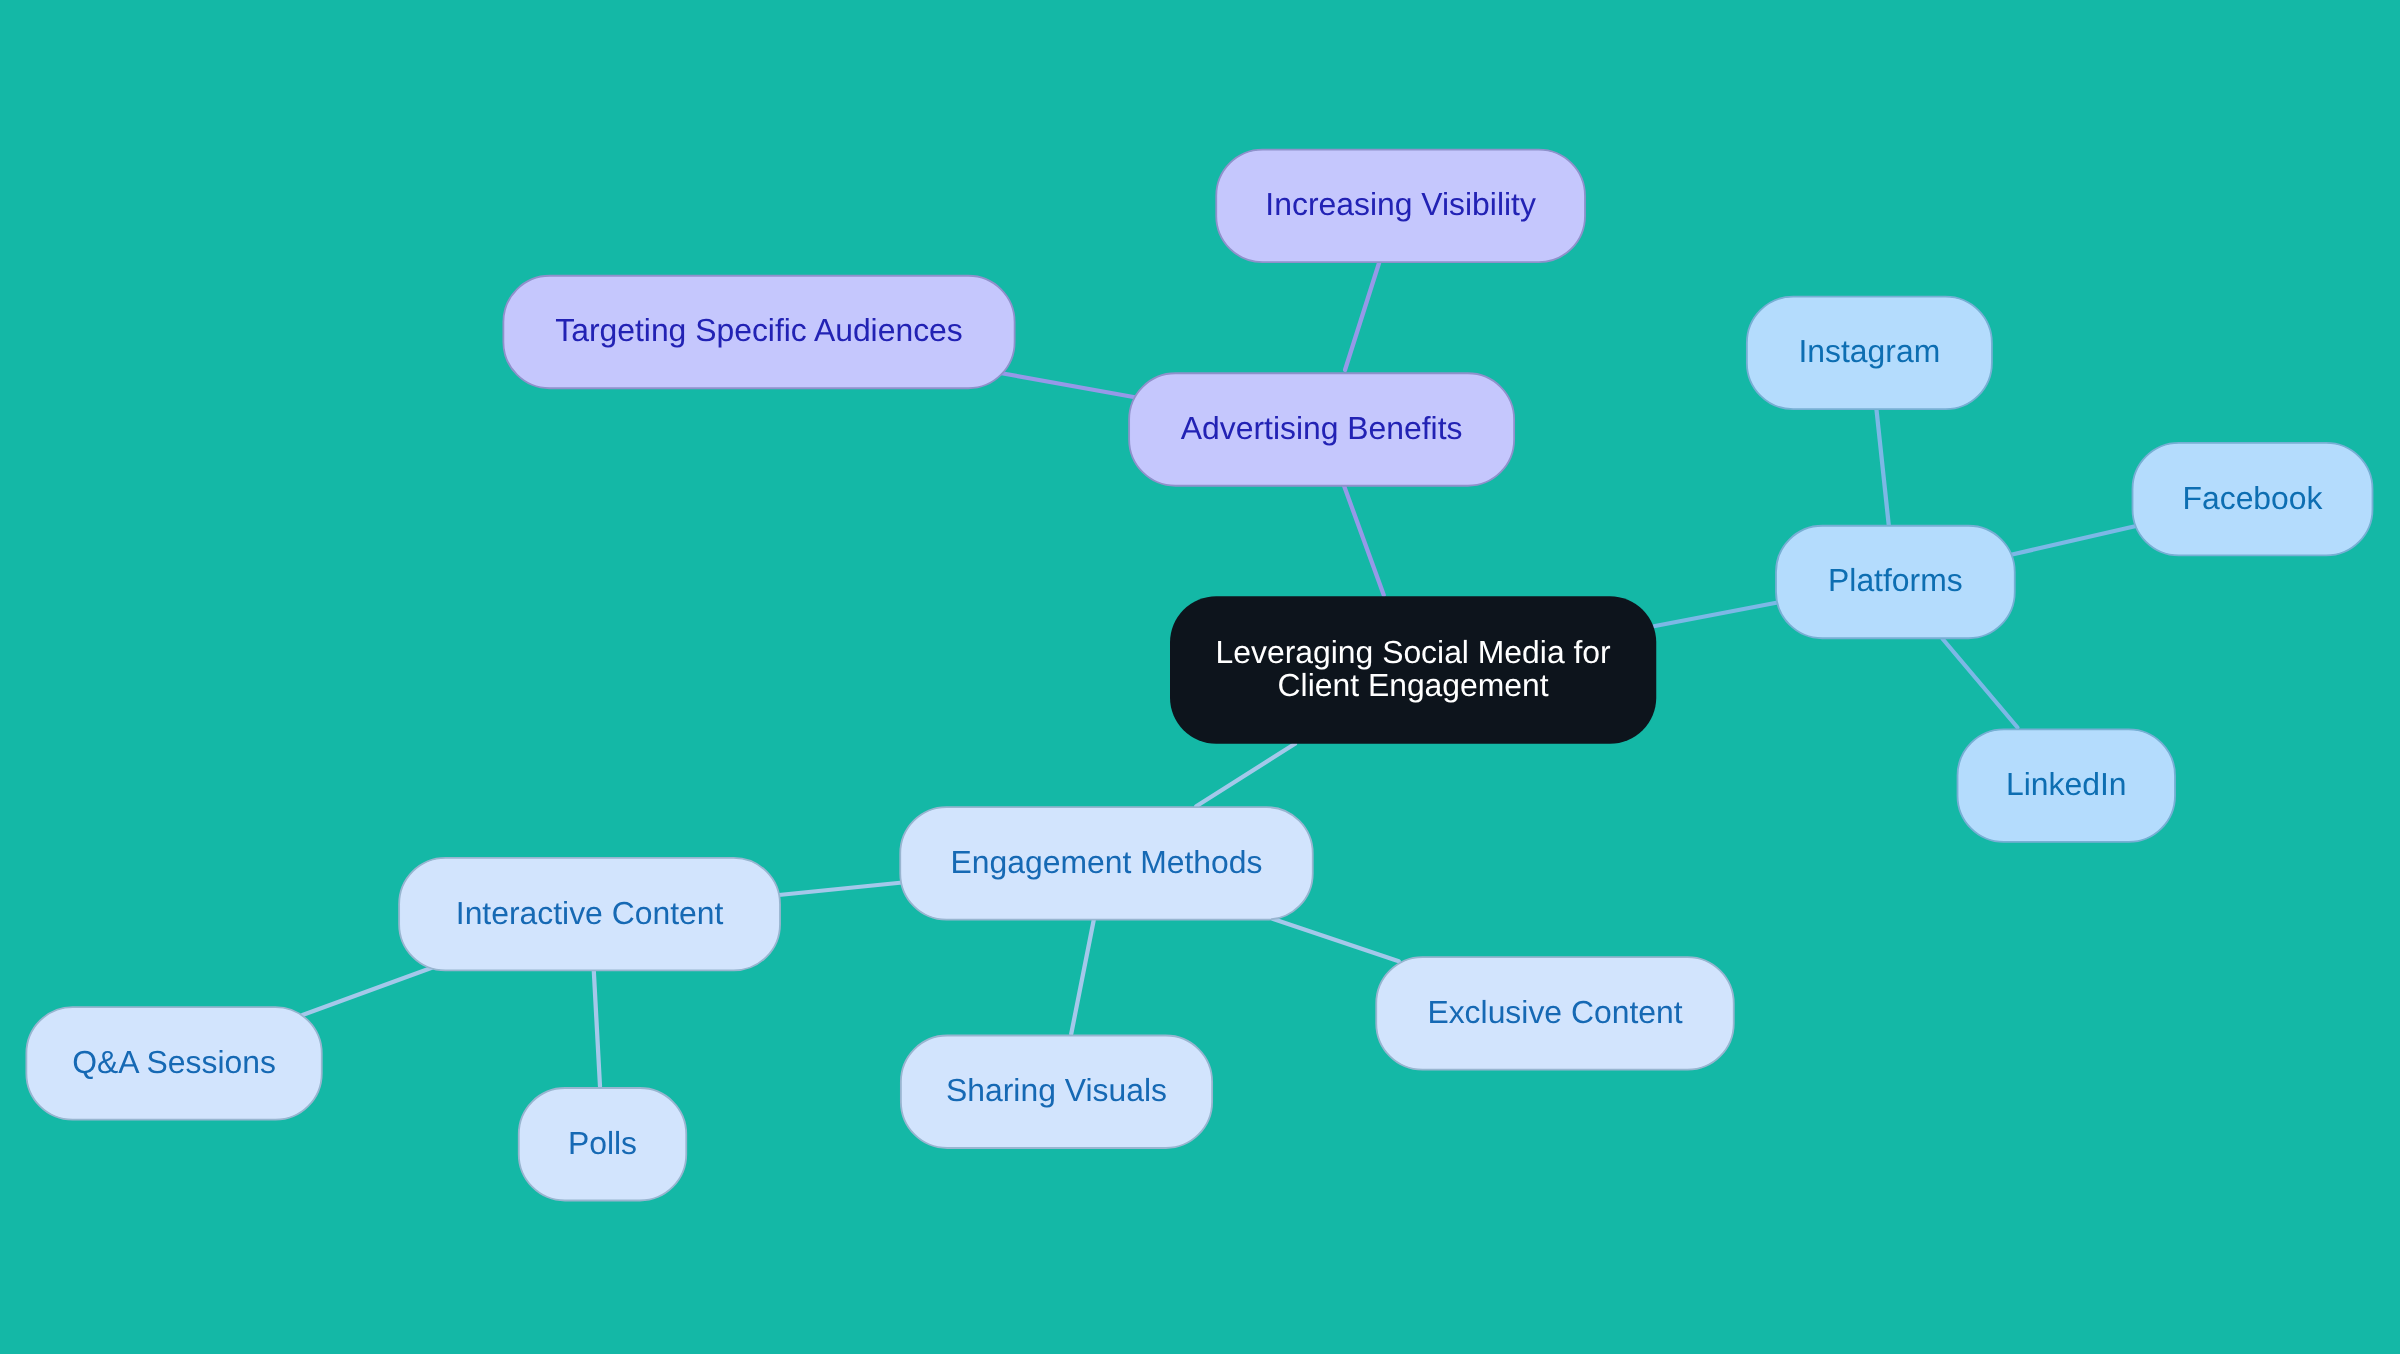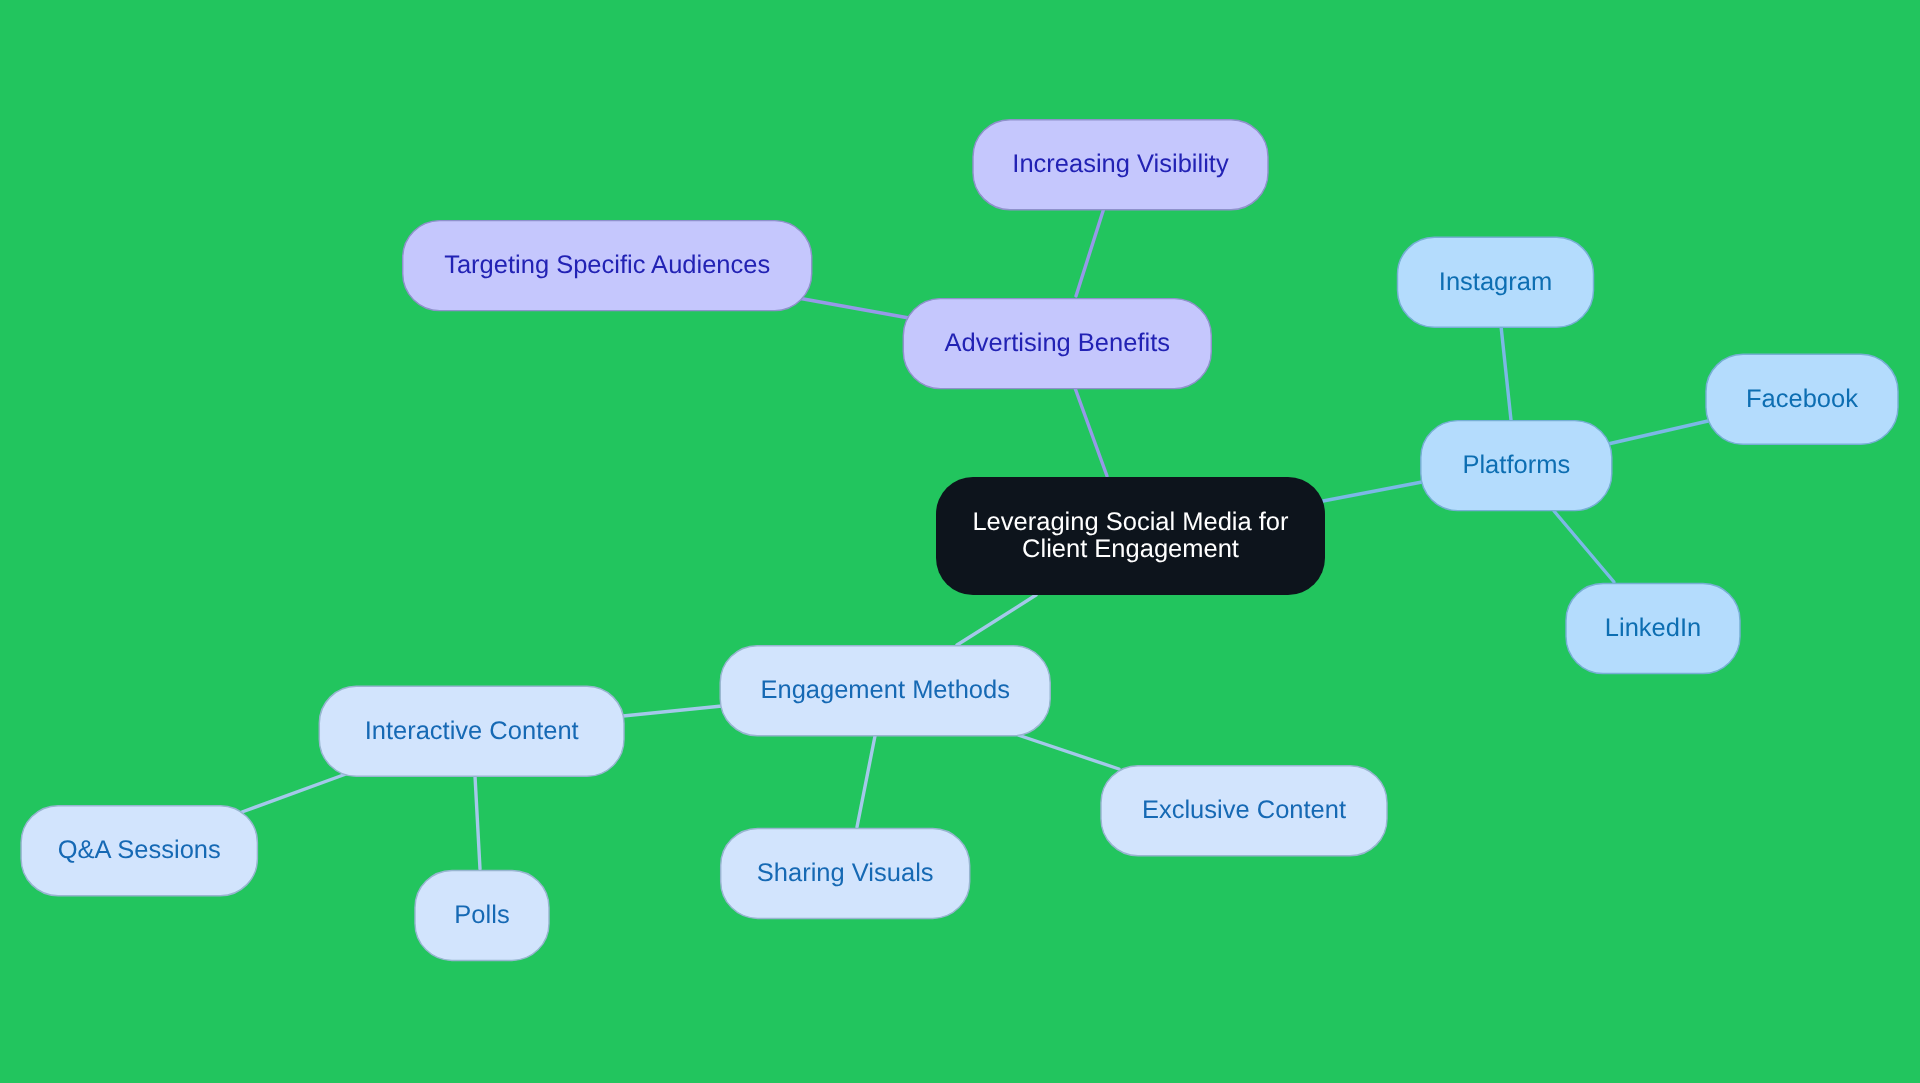--- a/index.html
+++ b/index.html
@@ -8,21 +8,21 @@
     padding: 0;
     width: 1920px;
     height: 1083px;
     background: #ffffff;
     overflow: hidden;
   }
   #mindmap-root {
     position: relative;
     width: 1920px;
     height: 1083px;
-    background: #22c55e;
+    background: #14b8a6;
   }
   svg#mindmap-svg {
     position: absolute;
     left: 0;
     top: 0;
     display: block;
     width: 1920px;
     height: 1083px;
     -webkit-font-smoothing: antialiased;
     transform: translateZ(0);

